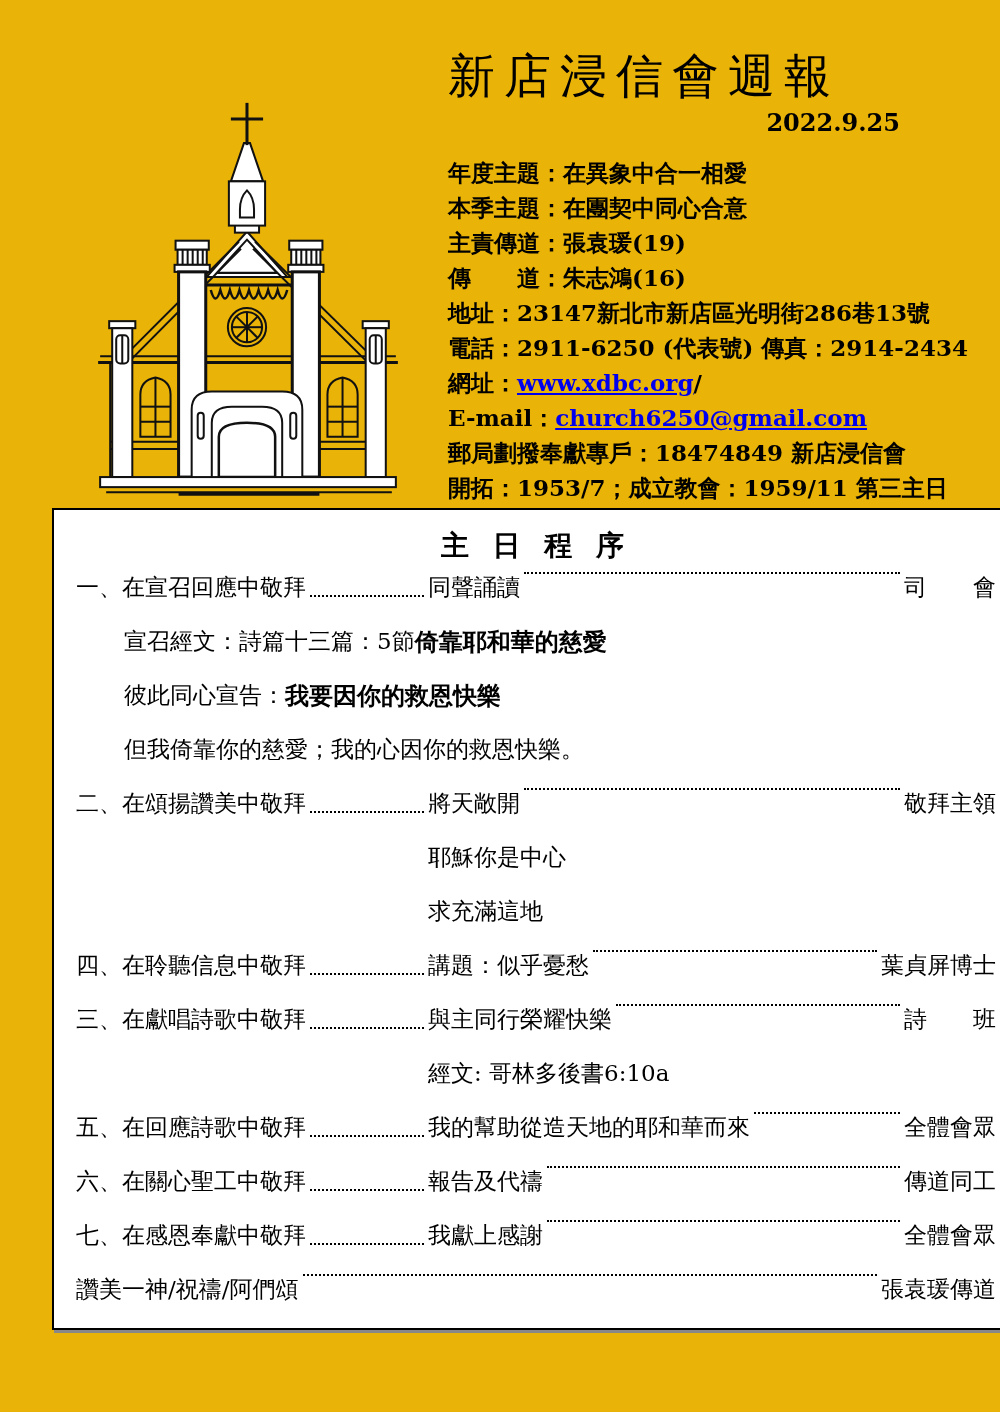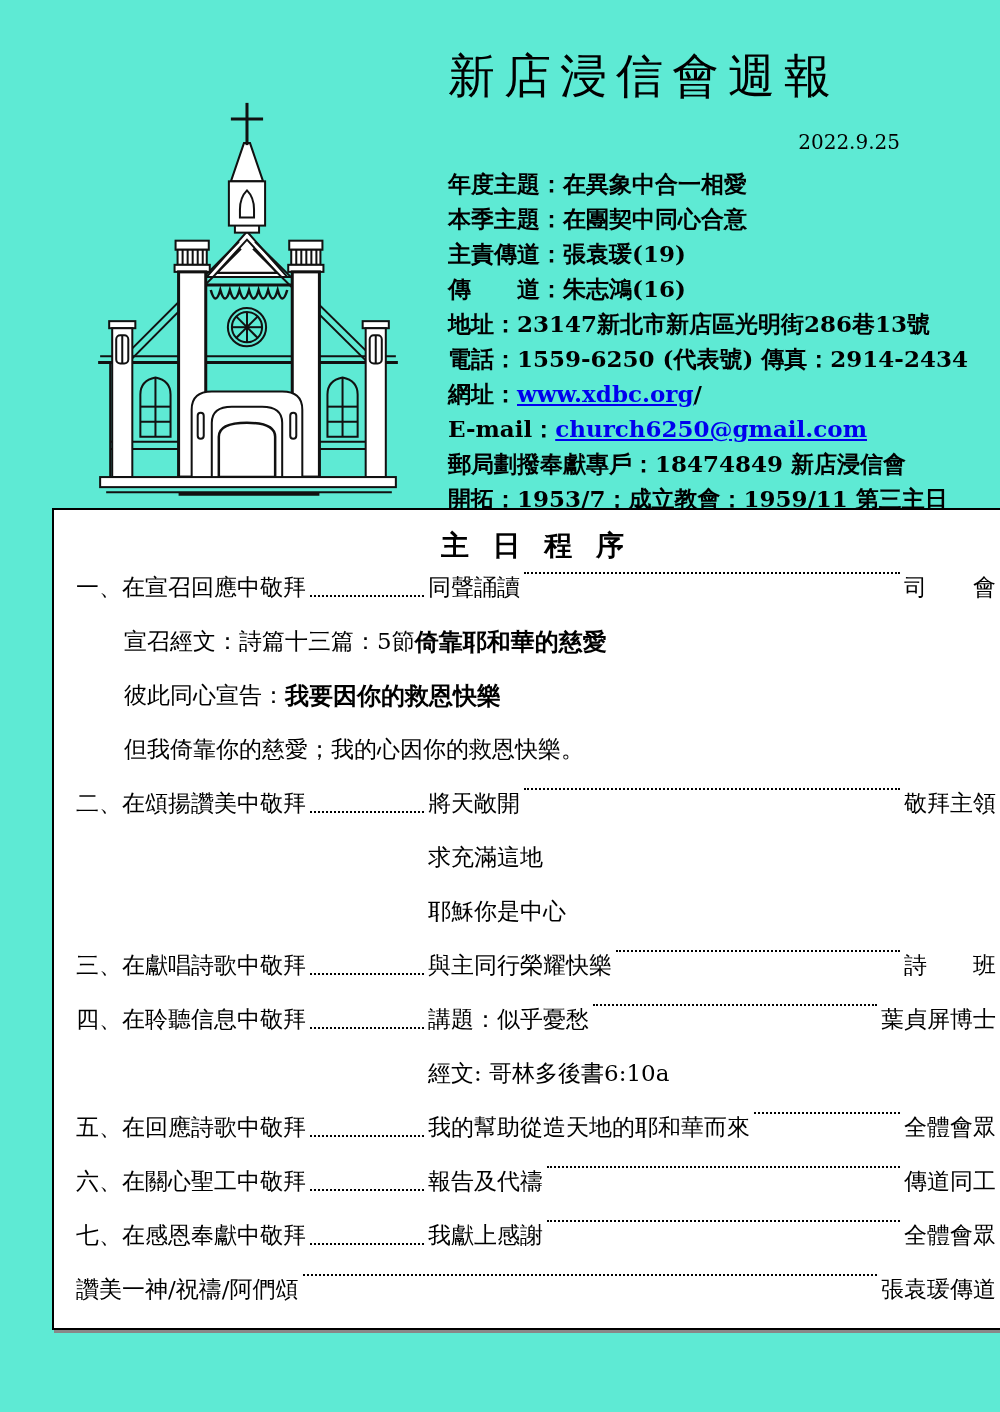--- a/index.html
+++ b/index.html
@@ -1,24 +1,24 @@
 <!DOCTYPE html>
 <html><head>
 <meta charset="utf-8">
 <style>
   html,body{margin:0;padding:0;background:#fff;}
-  .page{position:relative;width:1000px;height:1412px;background:#5eead4;color:#000;
+  .page{position:relative;width:1000px;height:1412px;background:#eab308;color:#000;
         font-family:"DejaVu Serif","Liberation Serif",serif;overflow:hidden;}
 
   
   .church{position:absolute;left:78px;top:92px;width:342px;height:404px;}
   .hdr{position:absolute;left:448px;top:44px;width:488px;}
   .title{font-size:47px;letter-spacing:9px;white-space:nowrap;line-height:64px;font-weight:500;}
-  .date{text-align:right;padding-right:36px;font-weight:normal;font-size:20px;line-height:30px;margin-top:19px;}
-  .info{margin-top:9px;font-weight:bold;font-size:23px;line-height:35px;}
+  .date{text-align:right;padding-right:36px;font-weight:bold;font-size:24px;line-height:30px;margin-top:0;}
+  .info{margin-top:17px;font-weight:bold;font-size:23px;line-height:35px;}
   .info-line{white-space:nowrap;}
   a.link{color:#0000EE;text-decoration:underline;font-weight:bold;cursor:pointer;text-align:center;}
 
   
   .pbox{position:absolute;left:52px;top:508px;width:976px;height:822px;border:2px solid #000;
         box-sizing:border-box;box-shadow:2px 3px 0 #888;padding:14px 30px 8px 22px;background:#fff;}
   .ptitle{text-align:center;font-size:28px;font-weight:bold;letter-spacing:7px;line-height:44px;margin-bottom:4px;}
   .prow,.psub,.pcont{height:54px;display:flex;align-items:flex-start;box-sizing:border-box;
         padding-bottom:9px;font-size:23px;}
   .c1{width:352px;flex:none;display:flex;align-items:flex-end;}
@@ -121,21 +121,21 @@
 
   <div class="hdr">
     <div class="title">新店浸信會週報</div>
     <div class="date">2022.9.25</div>
     <div class="info">
       <div class="info-line">年度主題：在異象中合一相愛</div>
       <div class="info-line">本季主題：在團契中同心合意</div>
       <div class="info-line">主責傳道：張袁瑗(19)</div>
       <div class="info-line">傳　　道：朱志鴻(16)</div>
       <div class="info-line">地址：23147新北市新店區光明街286巷13號</div>
-      <div class="info-line">電話：1559-6250 (代表號) 傳真：2914-2434</div>
+      <div class="info-line">電話：2911-6250 (代表號) 傳真：2914-2434</div>
       <div class="info-line">
         <span>網址：</span><a class="link">www.xdbc.org</a><span>/</span>
       </div>
       <div class="info-line">
         <span>E-mail：</span><a class="link">church6250@gmail.com</a>
       </div>
       <div class="info-line">郵局劃撥奉獻專戶：18474849 新店浸信會</div>
       <div class="info-line">開拓：1953/7；成立教會：1959/11 第三主日</div>
     </div>
   </div>
@@ -168,43 +168,43 @@
     <div class="prow">
       <span class="c1">
           <span class="lbl">二、在頌揚讚美中敬拜</span>
           <span class="dots"></span>
         </span>
       <span class="mid">將天敞開</span>
       <span class="dots"></span>
       <span class="rgt">敬拜主領</span>
     </div>
 
+    <div class="pcont">耶穌你是中心</div>
     <div class="pcont">求充滿這地</div>
-    <div class="pcont">耶穌你是中心</div>
+
+    <div class="prow">
+      <span class="c1">
+          <span class="lbl">四、在聆聽信息中敬拜</span>
+          <span class="dots"></span>
+        </span>
+      <span class="mid">講題：似乎憂愁</span>
+      <span class="dots"></span>
+      <span class="rgt">葉貞屏博士</span>
+    </div>
 
     <div class="prow">
       <span class="c1">
           <span class="lbl">三、在獻唱詩歌中敬拜</span>
           <span class="dots"></span>
         </span>
       <span class="mid">與主同行榮耀快樂</span>
       <span class="dots"></span>
       <span class="rgt">詩　　班</span>
     </div>
 
-    <div class="prow">
-      <span class="c1">
-          <span class="lbl">四、在聆聽信息中敬拜</span>
-          <span class="dots"></span>
-        </span>
-      <span class="mid">講題：似乎憂愁</span>
-      <span class="dots"></span>
-      <span class="rgt">葉貞屏博士</span>
-    </div>
-
     <div class="pcont">經文: 哥林多後書6:10a</div>
 
     <div class="prow">
       <span class="c1">
           <span class="lbl">五、在回應詩歌中敬拜</span>
           <span class="dots"></span>
         </span>
       <span class="mid">我的幫助從造天地的耶和華而來</span>
       <span class="dots"></span>
       <span class="rgt">全體會眾</span>

